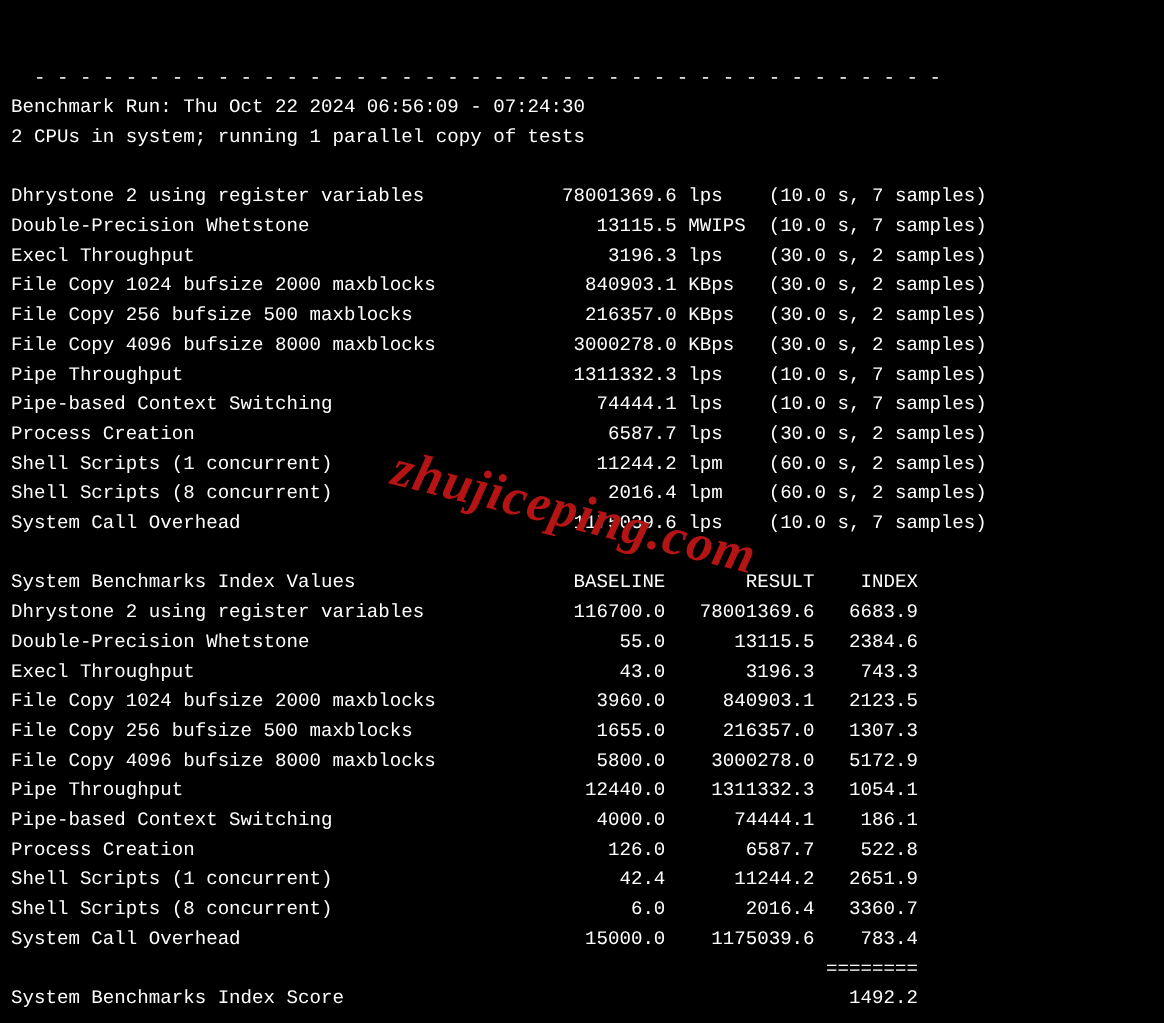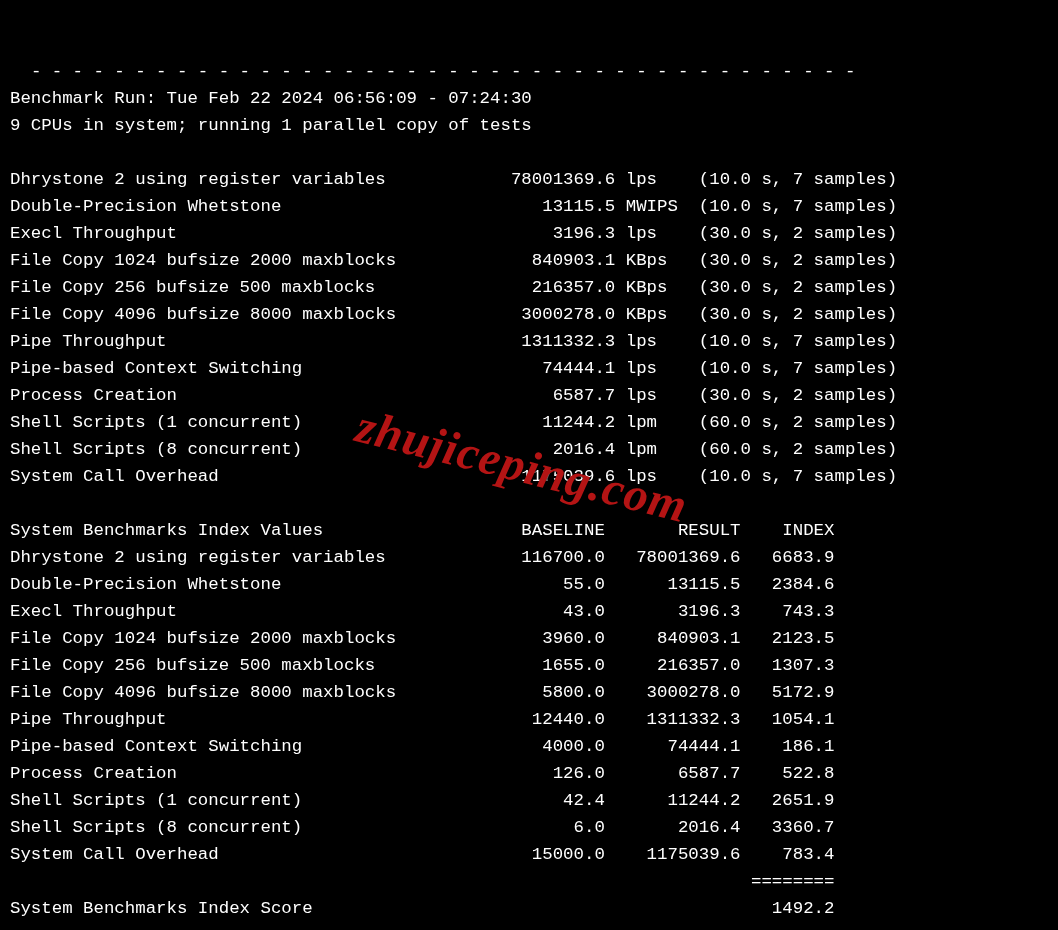--- a/index.html
+++ b/index.html
@@ -13,22 +13,22 @@
     font-style:italic;font-weight:bold;font-size:48px;
     letter-spacing:1px;pointer-events:none;z-index:5;
     text-shadow:1px 1px 0 rgba(0,0,0,.6);}
 </style>
 </head>
 <body>
 
 <div class="screen">
   <div class="wmark">zhujiceping.com</div>
   <span>- - - - - - - - - - - - - - - - - - - - - - - - - - - - - - - - - - - - - - - -</span>
-<span>Benchmark Run: Tue Feb 22 2024 06:56:09 - 07:24:30</span>
-<span>9 CPUs in system; running 1 parallel copy of tests</span>
+<span>Benchmark Run: Thu Oct 22 2024 06:56:09 - 07:24:30</span>
+<span>2 CPUs in system; running 1 parallel copy of tests</span>
 
 <span id="tests-block">Dhrystone 2 using register variables            78001369.6 lps    (10.0 s, 7 samples)
 Double-Precision Whetstone                         13115.5 MWIPS  (10.0 s, 7 samples)
 Execl Throughput                                    3196.3 lps    (30.0 s, 2 samples)
 File Copy 1024 bufsize 2000 maxblocks             840903.1 KBps   (30.0 s, 2 samples)
 File Copy 256 bufsize 500 maxblocks               216357.0 KBps   (30.0 s, 2 samples)
 File Copy 4096 bufsize 8000 maxblocks            3000278.0 KBps   (30.0 s, 2 samples)
 Pipe Throughput                                  1311332.3 lps    (10.0 s, 7 samples)
 Pipe-based Context Switching                       74444.1 lps    (10.0 s, 7 samples)
 Process Creation                                    6587.7 lps    (30.0 s, 2 samples)

